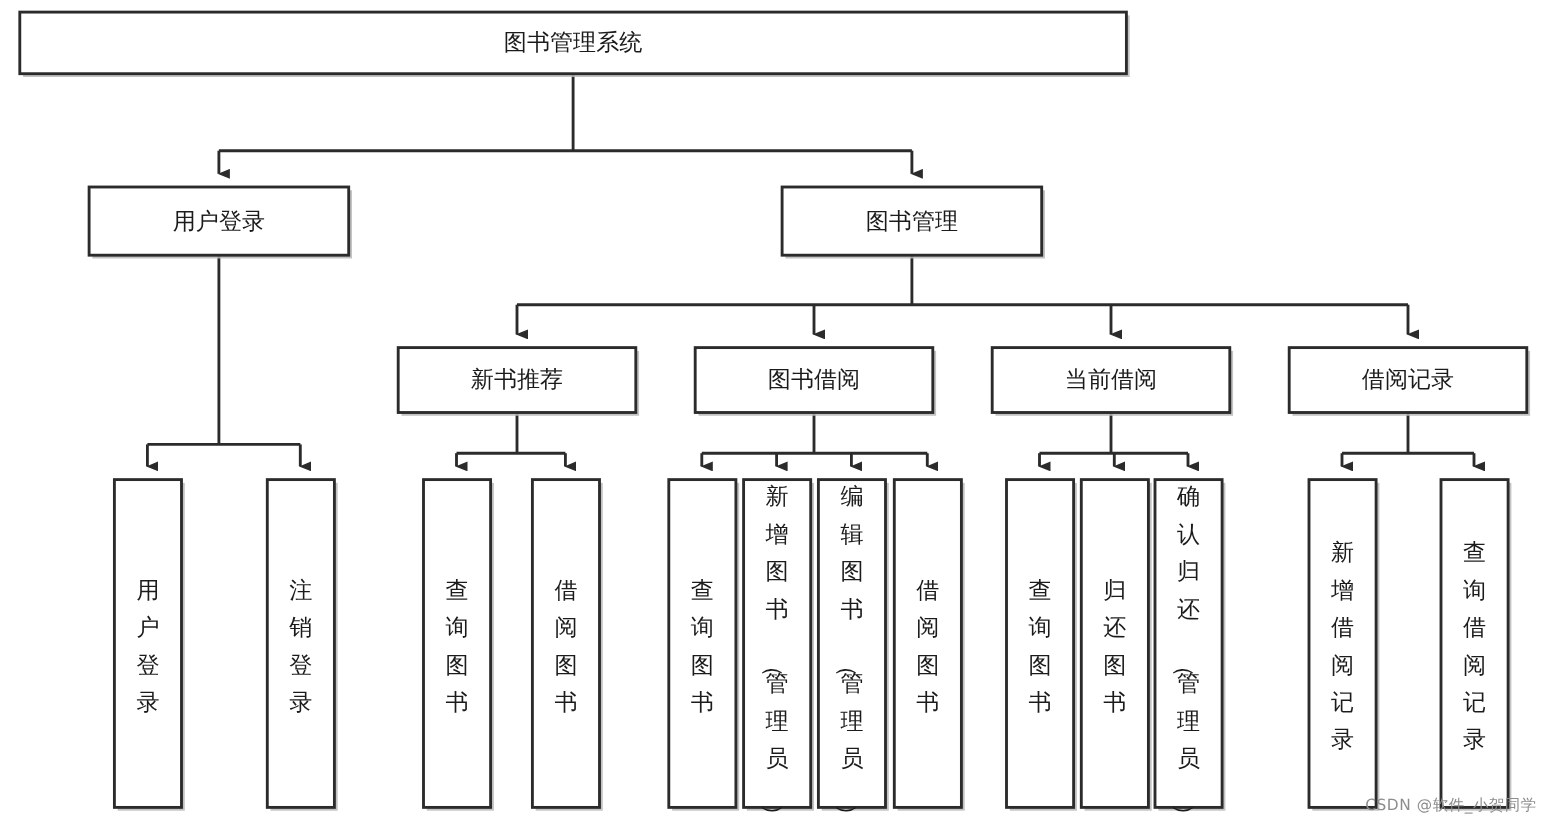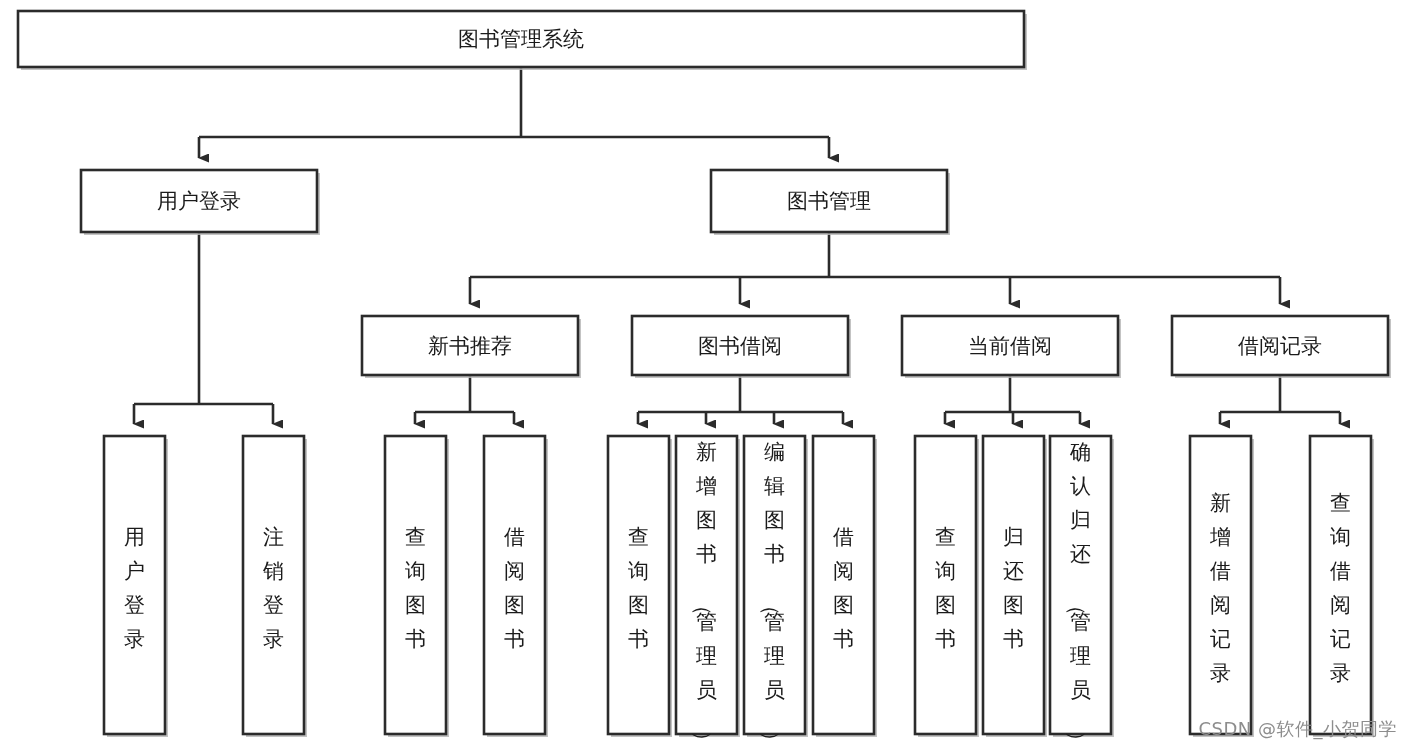--- a/index.html
+++ b/index.html
@@ -52,21 +52,21 @@
     font-family: "DejaVu Sans", "Liberation Sans", sans-serif;
     font-size: 21px;
     fill: #1b1b1b;
     text-anchor: middle;
   }
   .watermark-text {
     position: absolute;
     right: 8px;
     bottom: 6px;
     font-family: "DejaVu Sans", "Liberation Sans", sans-serif;
-    font-size: 18px;
+    font-size: 14px;
     color: #8d8d8d;
     white-space: nowrap;
     letter-spacing: 0.5px;
     user-select: none;
   }
 </style>
 </head>
 <body>
 
 <div id="diagram-root">

